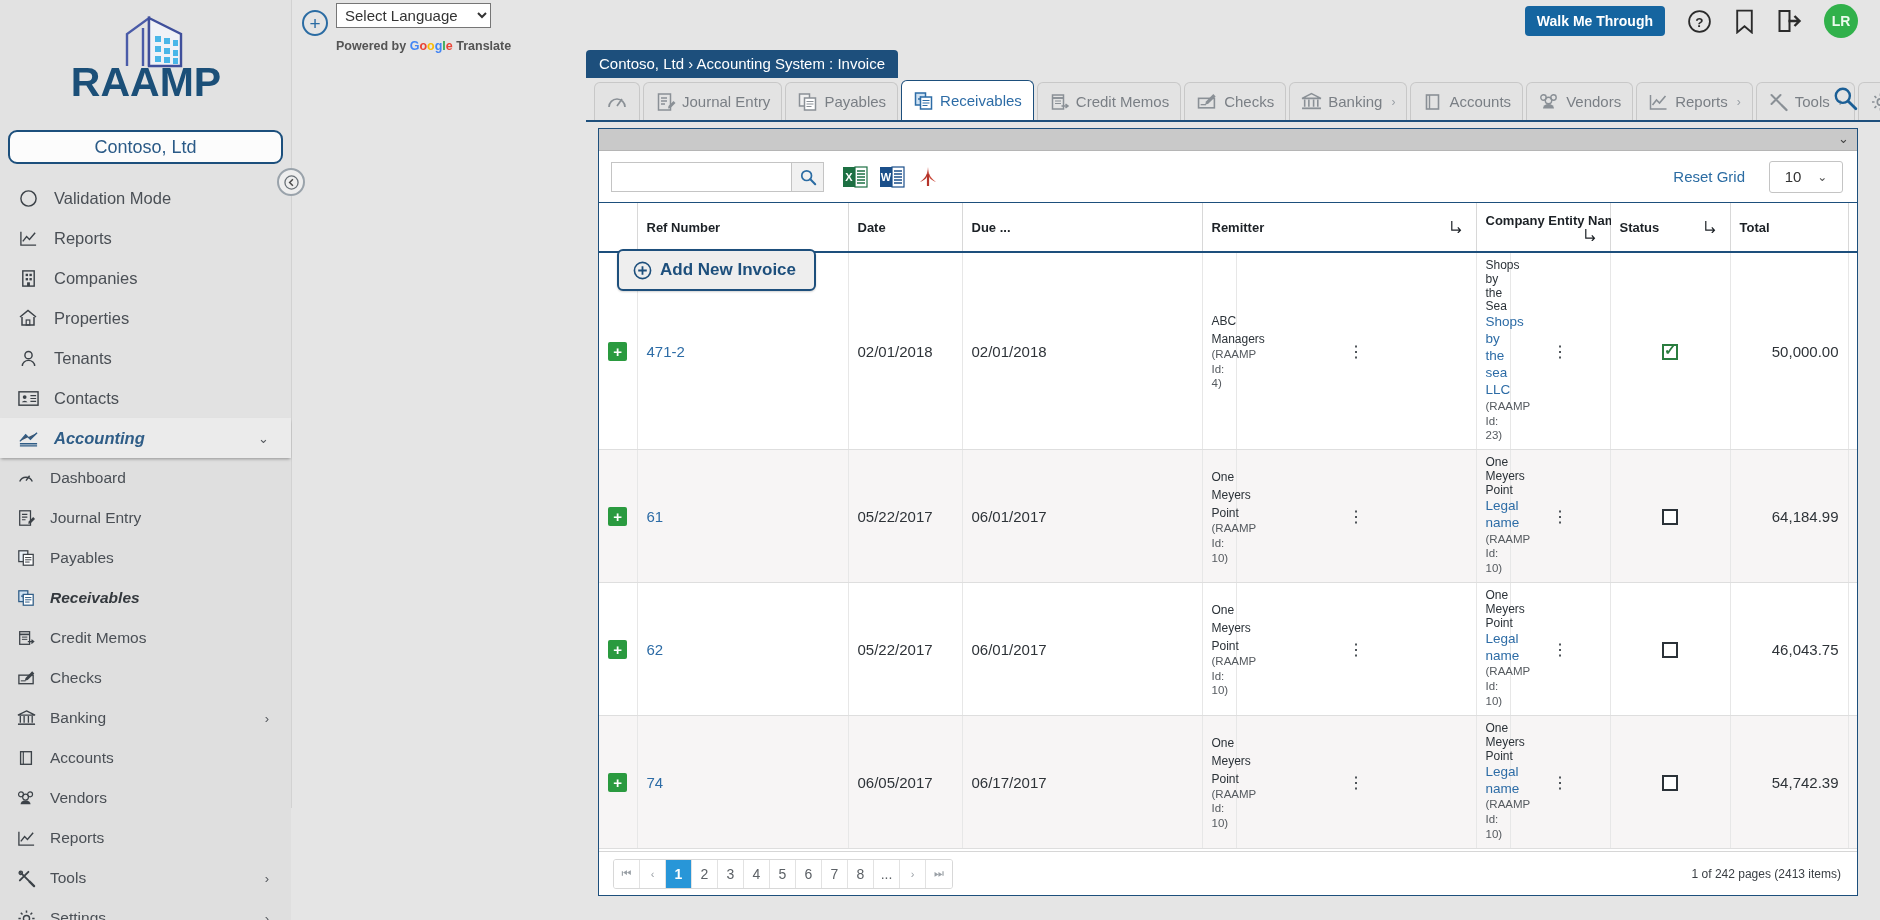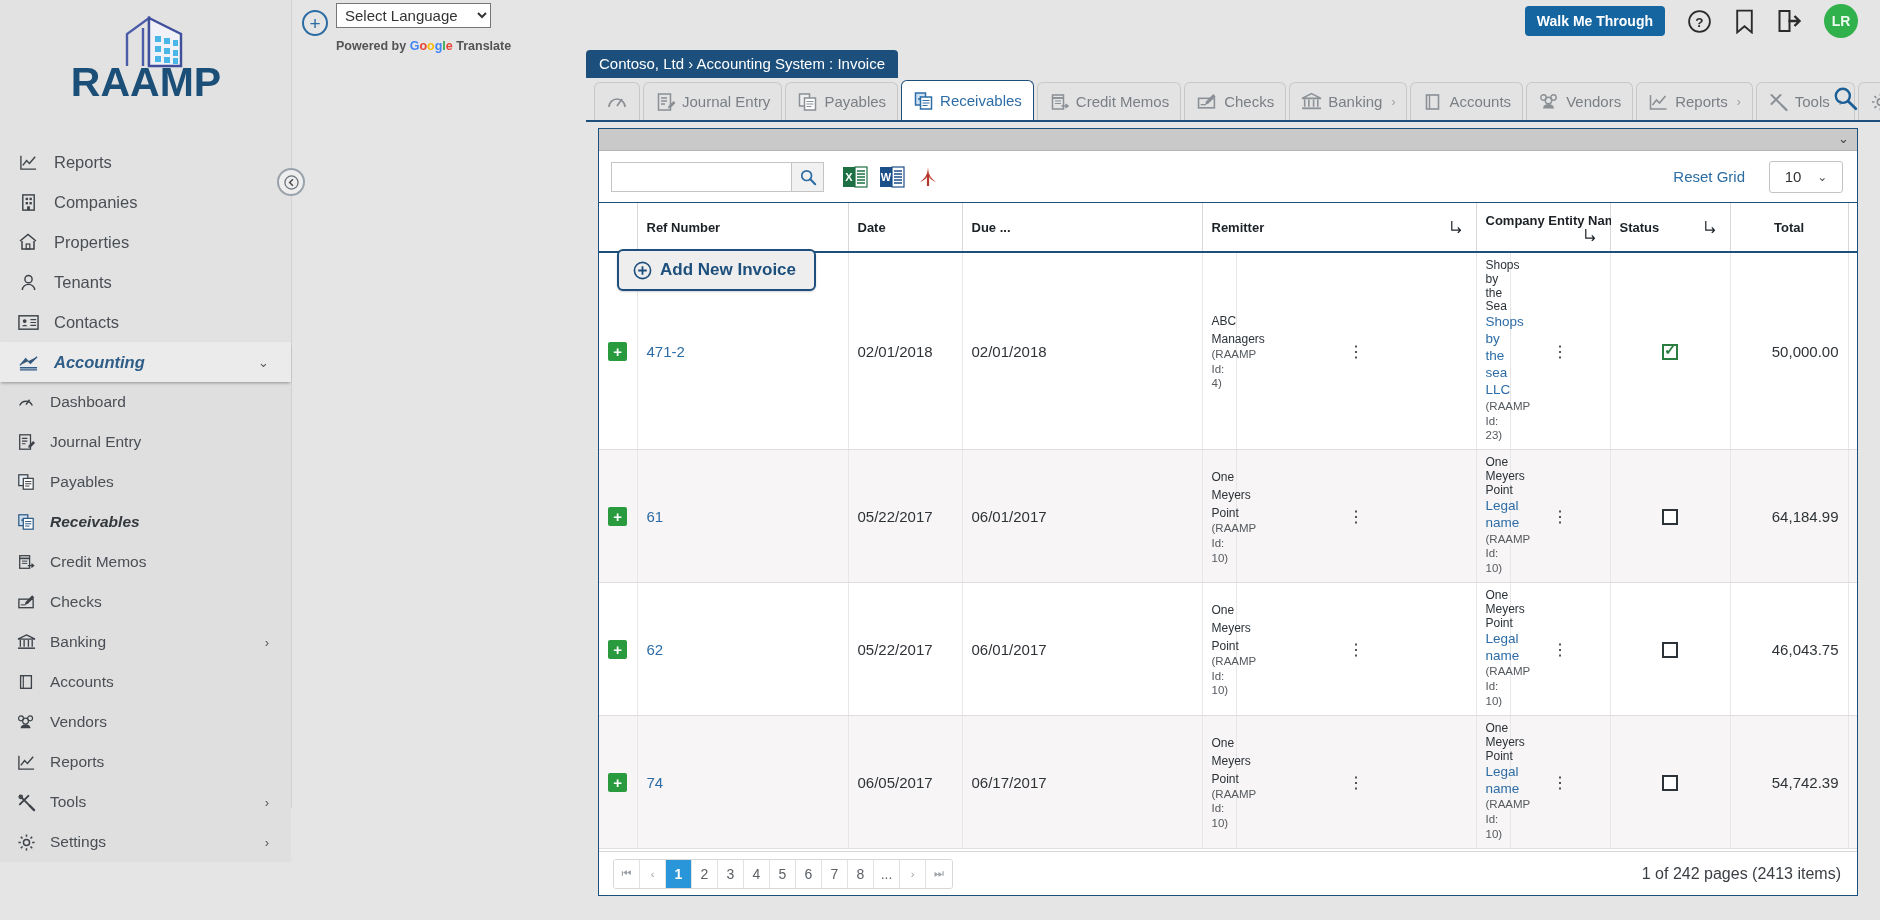--- a/index.html
+++ b/index.html
@@ -165,21 +165,21 @@
   
   .grid-wrap { flex: 1; overflow: hidden; position: relative; }
   table.grid { width: 100%; border-collapse: collapse; table-layout: fixed; }
   table.grid th {
     background: #fff; border-bottom: 2px solid #1d4f7c;
     border-right: 1px solid #d8d8d8;
     font-size: 13px; color: #1c2126; text-align: left;
     padding: 10px 9px; height: 42px; font-weight: bold; white-space: nowrap;
     position: relative; vertical-align: middle;
   }
-  table.grid th.num { text-align: center; }
+  table.grid th.num { text-align: left; }
   th .hicons { float: right; display: inline-flex; align-items: center; gap: 5px; color: #1c2126; }
   th .sorticon { font-size: 12px; }
   .funnel { display: inline-block; width: 0; height: 0; cursor: pointer; }
 
   table.grid td {
     border-bottom: 1px solid #dedede;
     border-right: 1px solid #e7e7e7;
     font-size: 15px; color: #2e3338;
     padding: 6px 9px; vertical-align: middle; height: 48px;
   }
@@ -223,21 +223,21 @@
   }
   .pager { display: flex; align-items: center; border: 1px solid #d8d8d8; border-radius: 3px; overflow: hidden; }
   .pg {
     min-width: 26px; height: 28px; display: flex; align-items: center; justify-content: center;
     font-size: 14px; color: #5c6166; border-right: 1px solid #e2e2e2;
     cursor: pointer; background: #fff; padding: 0 5px;
   }
   .pg:last-child { border-right: none; }
   .pg.active { background: #2896d8; color: #fff; font-weight: bold; }
   .pg.arrow { color: #9aa0a6; font-size: 11px; }
-  .pg-info { position: absolute; right: 16px; font-size: 16px; color: #3a3f44; margin-left: 20px; }
+  .pg-info { position: absolute; right: 16px; font-size: 12px; color: #3a3f44; margin-left: 20px; }
 </style>
 </head>
 <body>
 
 <div id="app">
 
   <div id="sidebar">
     <div class="logo-wrap">
       <svg class="logo-svg" width="230" height="96" viewBox="0 0 230 96">
         <g fill="none" stroke="#4a5ba8" stroke-width="2.4">
@@ -252,30 +252,39 @@
           <rect x="124" y="40" width="6" height="6"></rect>
             <rect x="133" y="42" width="6" height="6"></rect>
             <rect x="142" y="44" width="5" height="6"></rect>
           <rect x="124" y="50" width="6" height="6"></rect>
             <rect x="133" y="51" width="6" height="6"></rect>
             <rect x="142" y="52" width="5" height="6"></rect>
         </g>
         <text x="115" y="90" text-anchor="middle" font-family="Liberation Sans, sans-serif" font-size="41" font-weight="bold" fill="#1b4f78">RAAMP</text>
       </svg>
     </div>
+    <div class="company-pill">Contoso, Ltd</div>
 
     <div class="collapse-btn">
       <svg width="15" height="15" viewBox="0 0 16 16">
         <circle cx="8" cy="8" r="7" fill="none" stroke="#6b7278" stroke-width="1.4"></circle>
         <path d="M9.5 4.5 L6 8 l3.5 3.5" fill="none" stroke="#4a4a4a" stroke-width="1.6"></path>
       </svg>
     </div>
 
     <div class="nav-list">
 
+      <div class="nav-item">
+        <span class="ico">
+          <svg width="19" height="19" viewBox="0 0 20 20">
+              <circle cx="10" cy="10" r="8" fill="none" stroke="#3c4248" stroke-width="1.5"></circle>
+            </svg>
+        </span>
+        <span class="lbl">Validation Mode</span>
+      </div>
 
       <div class="nav-item">
         <span class="ico">
           <svg width="19" height="19" viewBox="0 0 20 20">
               <path d="M2 3 v14 h16" fill="none" stroke="#3c4248" stroke-width="1.4"></path>
               <path d="M4 13 l4-5 3 3 6-7" fill="none" stroke="#3c4248" stroke-width="1.5"></path>
             </svg>
         </span>
         <span class="lbl">Reports</span>
       </div>

